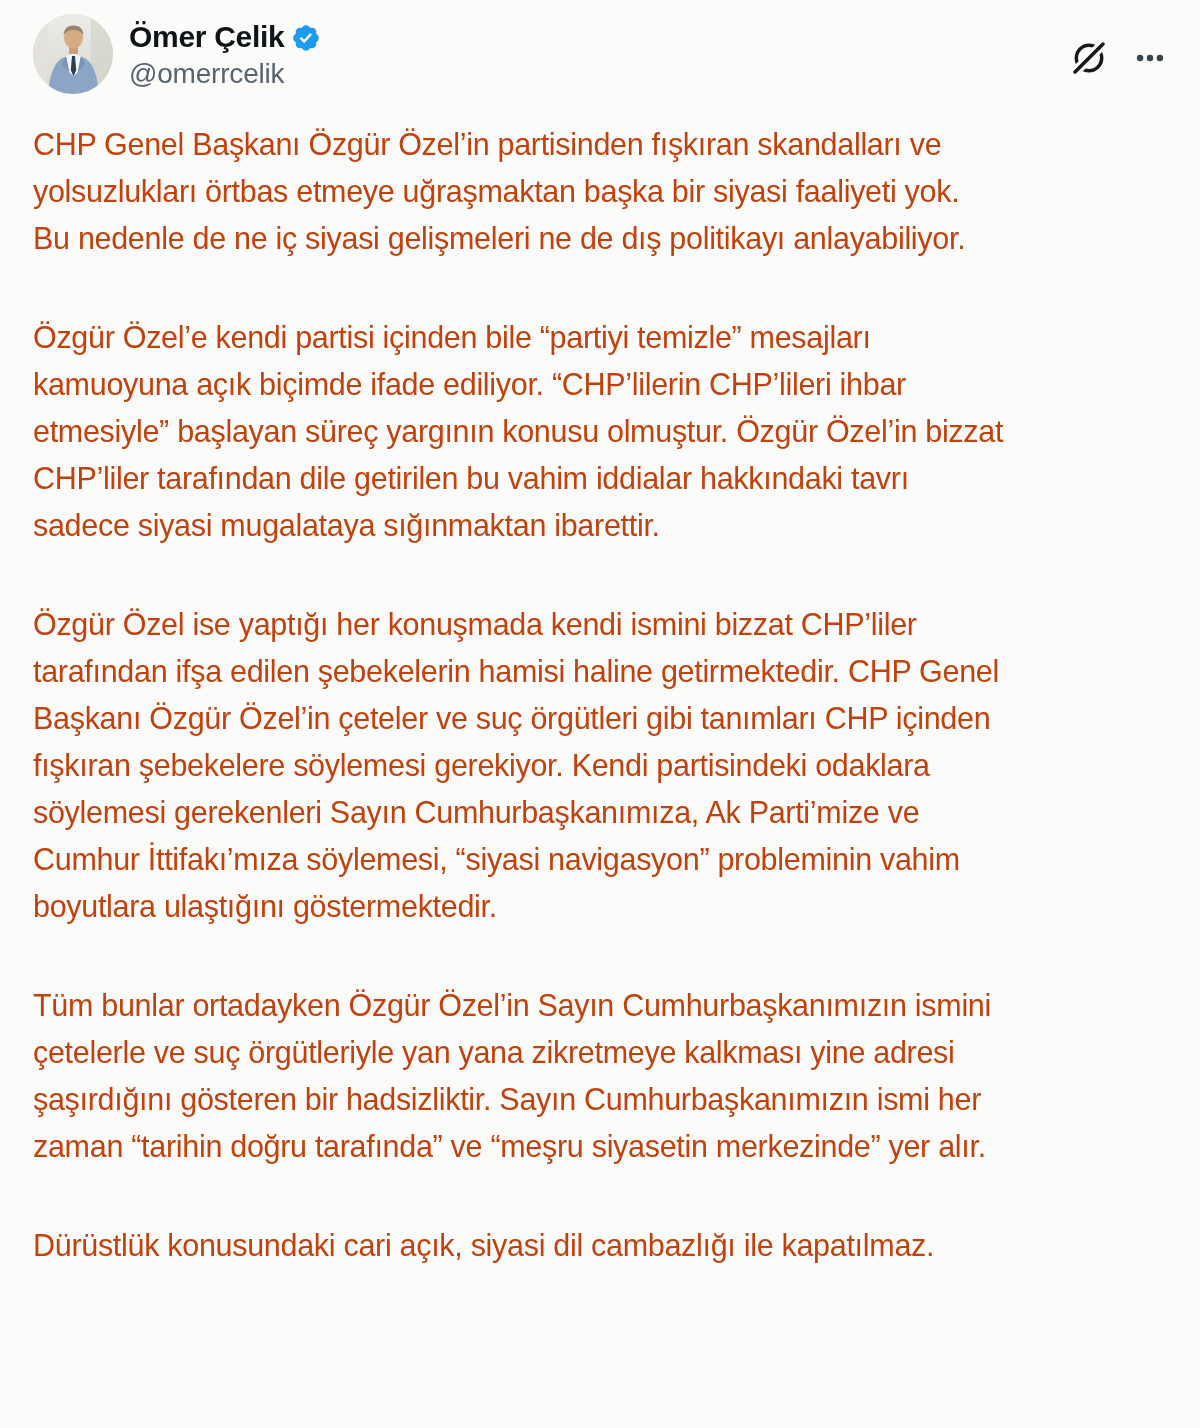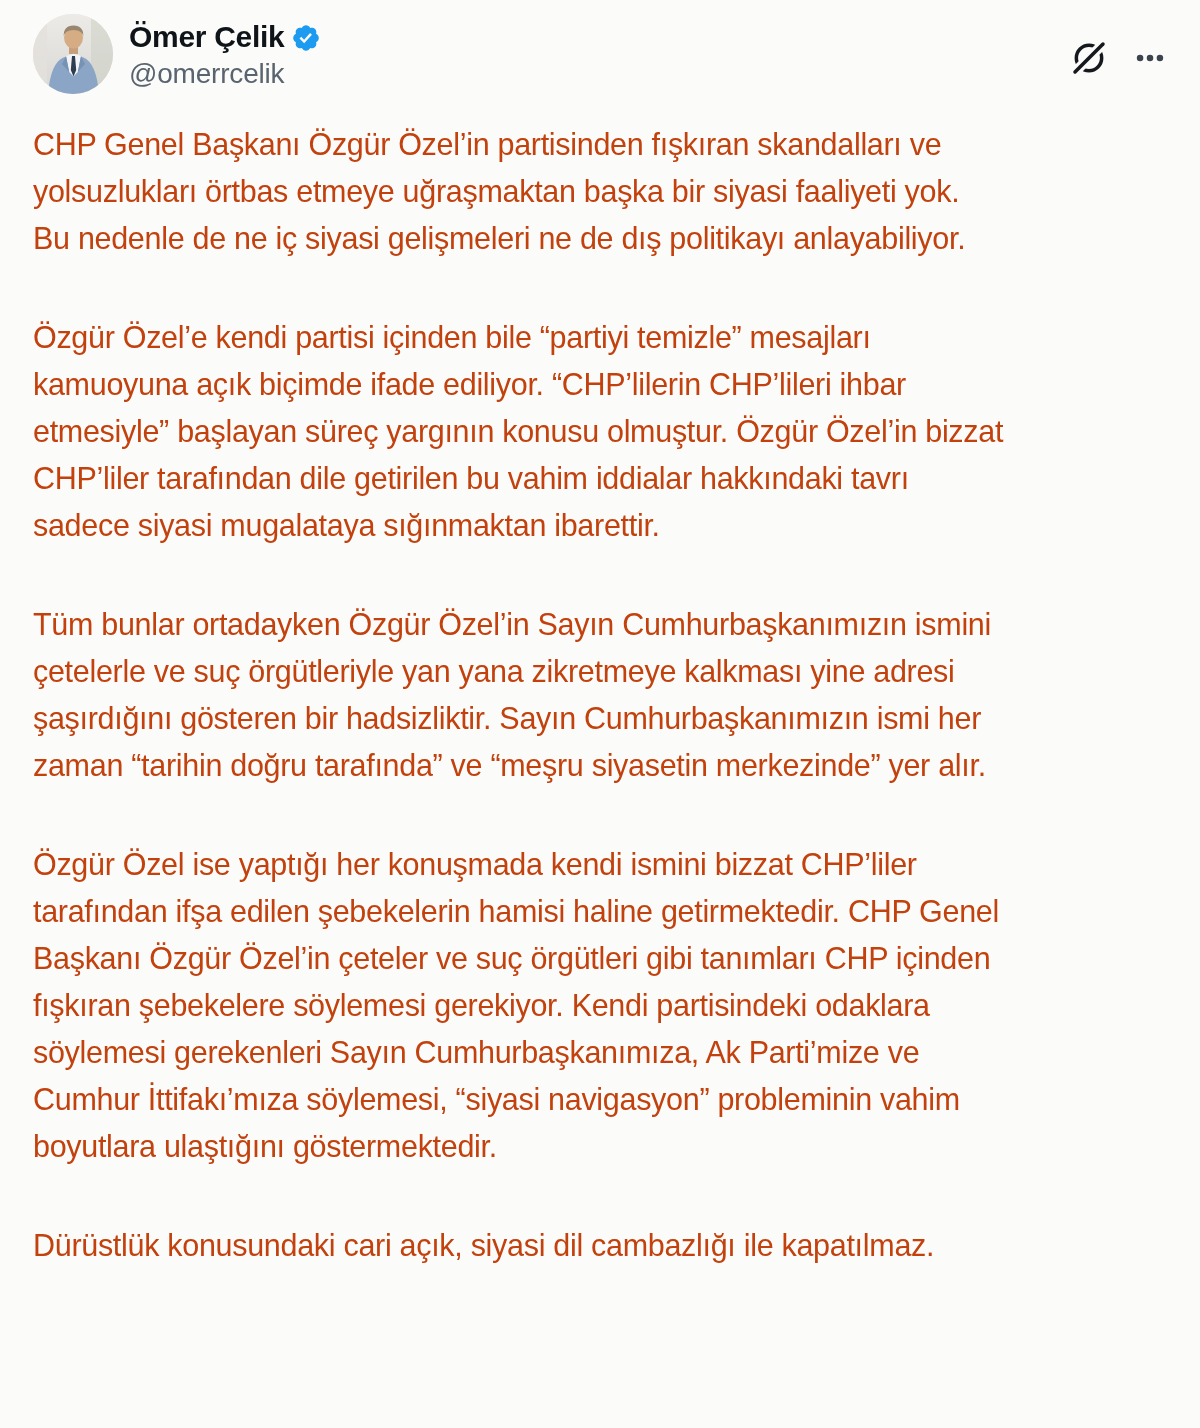--- a/index.html
+++ b/index.html
@@ -153,27 +153,27 @@
 
   <div class="post-body">
     <p>CHP Genel Başkanı Özgür Özel’in partisinden fışkıran skandalları ve
 yolsuzlukları örtbas etmeye uğraşmaktan başka bir siyasi faaliyeti yok.
 Bu nedenle de ne iç siyasi gelişmeleri ne de dış politikayı anlayabiliyor.</p>
     <p>Özgür Özel’e kendi partisi içinden bile “partiyi temizle” mesajları
 kamuoyuna açık biçimde ifade ediliyor. “CHP’lilerin CHP’lileri ihbar
 etmesiyle” başlayan süreç yargının konusu olmuştur. Özgür Özel’in bizzat
 CHP’liler tarafından dile getirilen bu vahim iddialar hakkındaki tavrı
 sadece siyasi mugalataya sığınmaktan ibarettir.</p>
-    <p>Tüm bunlar ortadayken Özgür Özel’in Sayın Cumhurbaşkanımızın ismini
-çetelerle ve suç örgütleriyle yan yana zikretmeye kalkması yine adresi
-şaşırdığını gösteren bir hadsizliktir. Sayın Cumhurbaşkanımızın ismi her
-zaman “tarihin doğru tarafında” ve “meşru siyasetin merkezinde” yer alır.</p>
     <p>Özgür Özel ise yaptığı her konuşmada kendi ismini bizzat CHP’liler
 tarafından ifşa edilen şebekelerin hamisi haline getirmektedir. CHP Genel
 Başkanı Özgür Özel’in çeteler ve suç örgütleri gibi tanımları CHP içinden
 fışkıran şebekelere söylemesi gerekiyor. Kendi partisindeki odaklara
 söylemesi gerekenleri Sayın Cumhurbaşkanımıza, Ak Parti’mize ve
 Cumhur İttifakı’mıza söylemesi, “siyasi navigasyon” probleminin vahim
 boyutlara ulaştığını göstermektedir.</p>
+    <p>Tüm bunlar ortadayken Özgür Özel’in Sayın Cumhurbaşkanımızın ismini
+çetelerle ve suç örgütleriyle yan yana zikretmeye kalkması yine adresi
+şaşırdığını gösteren bir hadsizliktir. Sayın Cumhurbaşkanımızın ismi her
+zaman “tarihin doğru tarafında” ve “meşru siyasetin merkezinde” yer alır.</p>
     <p>Dürüstlük konusundaki cari açık, siyasi dil cambazlığı ile kapatılmaz.</p>
   </div>
 
 </div>
 
 </body></html>

